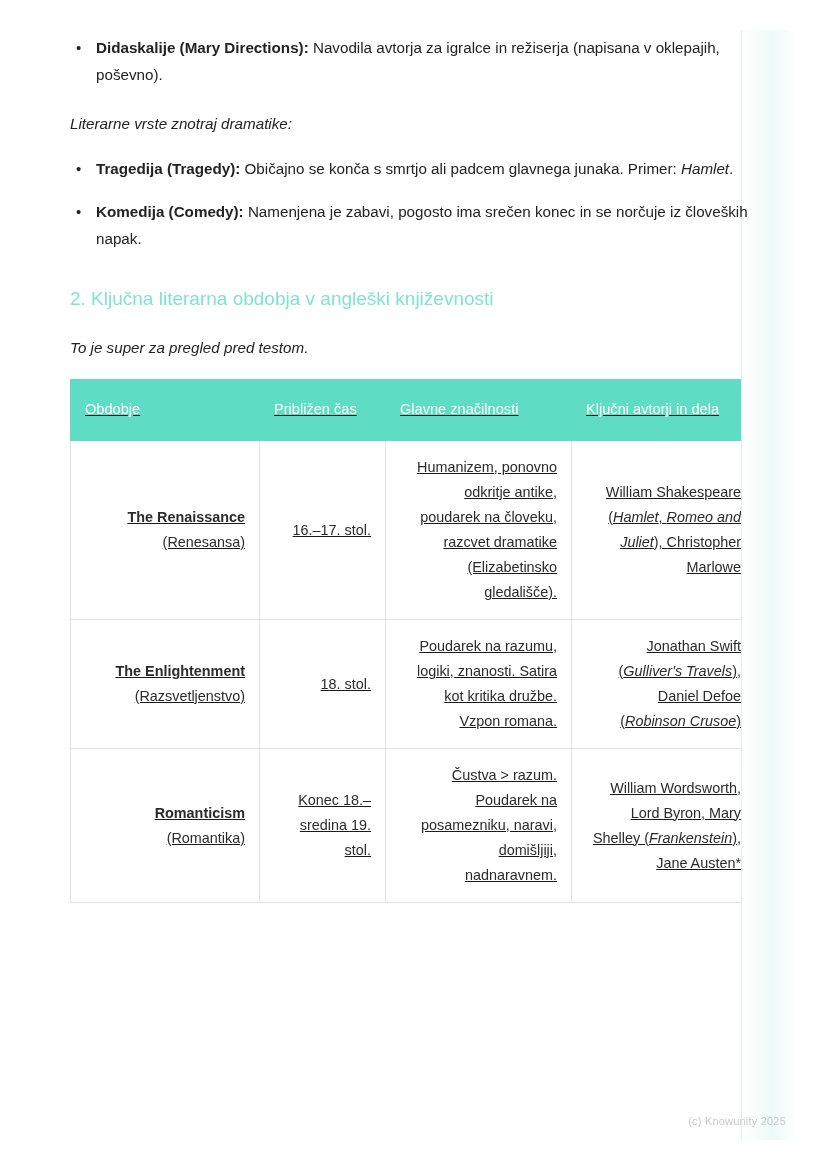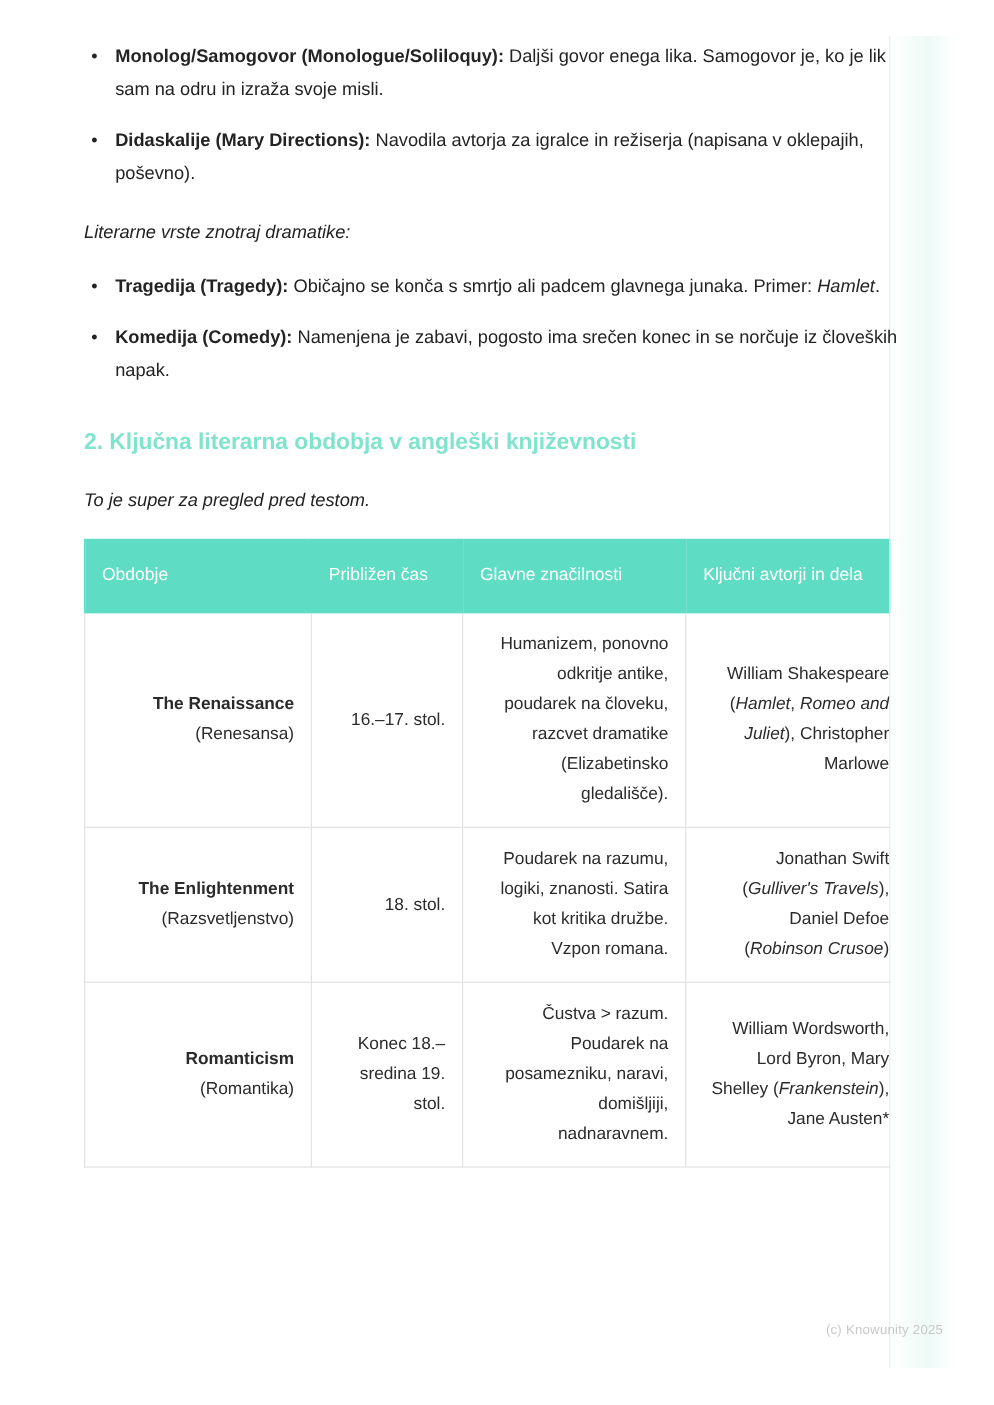--- a/index.html
+++ b/index.html
@@ -59,30 +59,31 @@
   .it { font-style: italic; }
   p.para {
     font-size: 15.2px;
     line-height: 27px;
     margin: 22px 0 18px 0;
     color: #232323;
     font-style: italic;
   }
   h2.section-heading {
     font-size: 19px;
-    font-weight: bold;
+    font-weight: normal;
     color: #7fe3cd;
     margin: 34px 0 20px 0;
     line-height: 26px;
   }
   table.data-table {
     border-collapse: collapse;
     width: 569px;
     margin-top: 6px;
     table-layout: fixed;
+    text-decoration: underline;
   }
   table.data-table th {
     background: #5fdcc4;
     color: #ffffff;
     font-size: 14.6px;
     font-weight: normal;
     text-align: left;
     padding: 17px 14px 19px 14px;
     vertical-align: top;
     line-height: 24px;
@@ -103,35 +104,34 @@
   td.authors-cell { width: 155px; }
   th.col-0 { width: 160px; }
   th.col-1 { width: 97px; }
   th.col-2 { width: 157px; }
   th.col-3 { width: 155px; }
   .period-name { font-weight: bold; display: block; }
   .period-sub { display: block; font-weight: normal; }
   .watermark {
     position: absolute;
     right: 42px;
-    bottom: 56px;
+    bottom: 44px;
     font-size: 11px;
     color: #c9c9c9;
     letter-spacing: 0.2px;
   }
 </style>
 </head>
 <body>
 
 <div class="page">
 
   <div class="edge-strip"></div>
 
   <ul class="bullets">
-    <li><span class="b">Monolog/Samogovor (Monologue/Soliloquy):</span><span> Daljši govor enega lika. Samogovor je, ko je lik sam na odru in izraža svoje misli.</span></li>
     <li><span class="b">Didaskalije (Mary Directions):</span><span> Navodila avtorja za igralce in režiserja (napisana v oklepajih, poševno).</span></li>
   </ul>
 
   <p class="para">Literarne vrste znotraj dramatike:</p>
 
   <ul class="bullets">
     <li><span class="b">Tragedija (Tragedy):</span><span> Običajno se konča s smrtjo ali padcem glavnega junaka. Primer: </span><span class="it">Hamlet</span><span>.</span></li>
     <li><span class="b">Komedija (Comedy):</span><span> Namenjena je zabavi, pogosto ima srečen konec in se norčuje iz človeških napak.</span></li>
   </ul>
 

